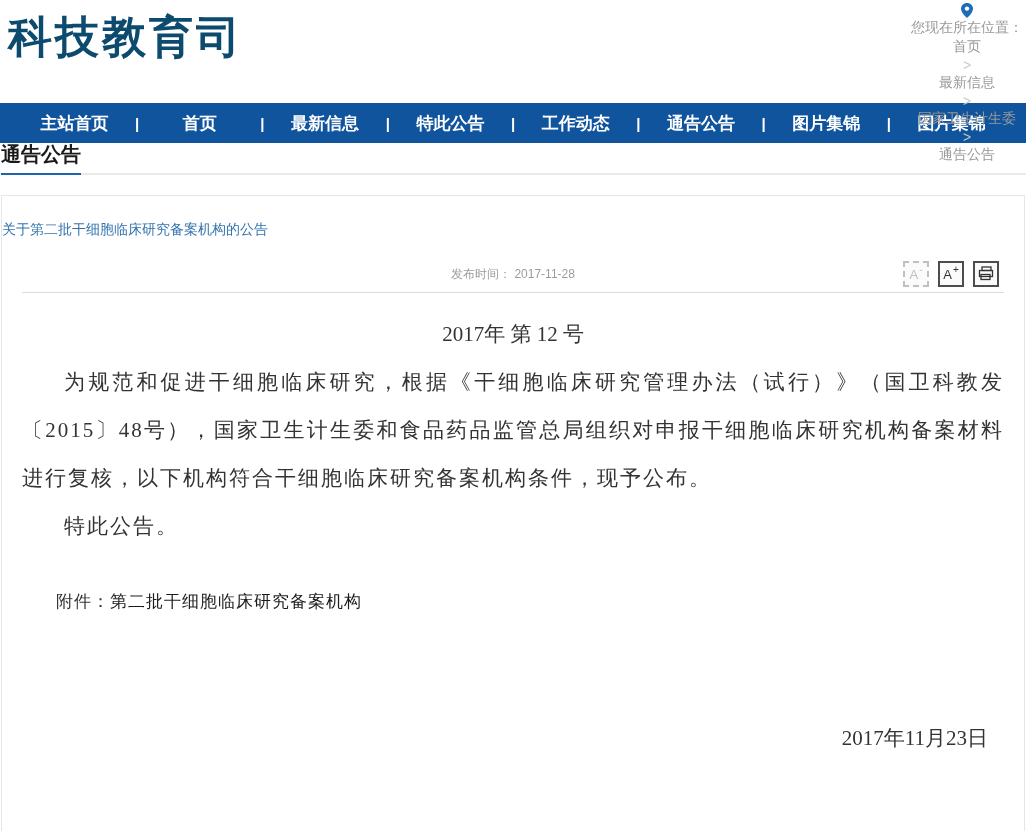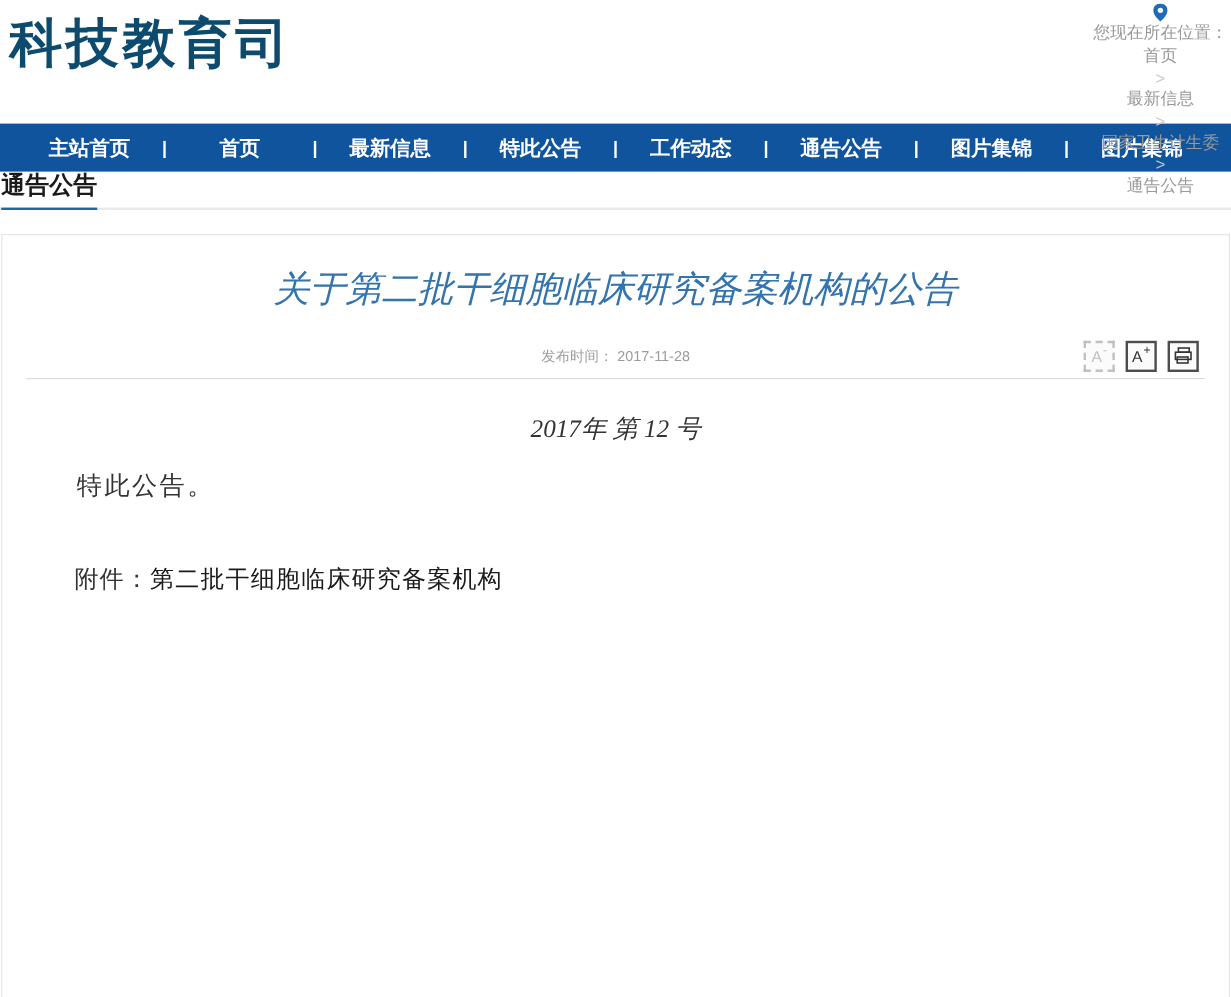--- a/index.html
+++ b/index.html
@@ -45,51 +45,51 @@
   .crumb-link { color: #999999; text-decoration: none; cursor: pointer; }
   .crumb-sep { color: #c9c9c9; }
   .pin-icon { display: flex; align-items: center; }
 
   
   .content-box {
     margin: 20px 1px 0; border: 1px solid #e6e6e6;
     height: 650px; padding-top: 25px;
   }
   .article-title {
-    text-align: center; font-size: 30px; font-weight: 400;
-    color: #3374ae; margin: 0; font-style: italic;
+    text-align: left; font-size: 14px; font-weight: 400;
+    color: #3374ae; margin: 0;
   }
   .meta-row { position: relative; margin-top: 22px; height: 28px; }
   .publish { text-align: center; font-size: 12px; color: #9c9c9c; padding-top: 5px; }
   .btn-group { position: absolute; right: 25px; top: 0; display: flex; gap: 9px; }
   .sq-btn {
     width: 26px; height: 26px; border: 2px solid #4d4d4d; background: #fbfbfb;
     display: flex; align-items: center; justify-content: center;
     font-size: 13px; color: #333333; cursor: pointer; padding: 0;
     font-family: "Liberation Sans", sans-serif; line-height: 1;
   }
   .sq-btn .sign { font-size: 10px; vertical-align: super; line-height: 1; margin-left: 1px; position: relative; top: -4px; }
   .sq-btn.disabled { border-style: dashed; border-color: #c0c0c0; color: #c0c0c0; }
   .title-sep { border: none; border-top: 1px solid #dcdcdc; margin: 3px 20px 0; }
 
   .doc-number {
     text-align: center; font-family: "Liberation Serif", serif;
-    font-size: 21px; color: #333333; margin-top: 27px; font-style: italic;
+    font-size: 21px; color: #333333; margin-top: 27px;
   }
 
   .article-body {
     margin: 10px 20px 0; font-family: "Liberation Serif", serif;
     font-size: 21px; color: #333333; line-height: 48px;
     text-align: justify; letter-spacing: 2px;
   }
   .article-body p { margin: 0; text-indent: 2em; }
 
   .attachment-row {
     margin: 40px 20px 0; font-family: "Liberation Serif", serif;
-    font-size: 20px; color: #333333; text-indent: 2em; letter-spacing: 1px;
+    font-size: 17px; color: #333333; text-indent: 2em; letter-spacing: 1px;
   }
   .attach-name {
     font-family: "Liberation Sans", sans-serif; color: #1a1a1a;
     text-decoration: none; cursor: pointer;
   }
 
   .signature-block {
     margin: 111px 36px 0 0; text-align: right;
     font-family: "Liberation Serif", serif; font-size: 21px; color: #333333;
   }
@@ -168,22 +168,24 @@
         </span>
       </button>
     </div>
   </div>
 
   <hr class="title-sep">
 
   <div class="doc-number">2017年 第 12 号</div>
 
   <div class="article-body">
+    <p>为规范和促进干细胞临床研究，根据《干细胞临床研究管理办法（试行）》（国卫科教发〔2015〕48号），国家卫生计生委和食品药品监管总局组织对申报干细胞临床研究机构备案材料进行复核，以下机构符合干细胞临床研究备案机构条件，现予公布。</p>
     <p>特此公告。</p>
   </div>
 
   <div class="attachment-row">
     <span>附件：</span><a class="attach-name">第二批干细胞临床研究备案机构</a>
   </div>
 
   <div class="signature-block">
+    <div class="sig-date">2017年11月23日</div>
   </div>
 </main>
 
 </body></html>

